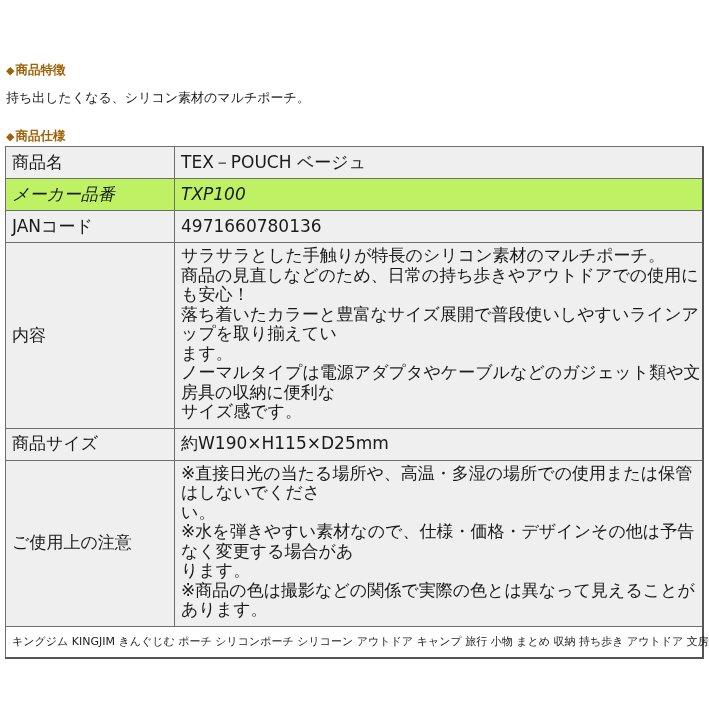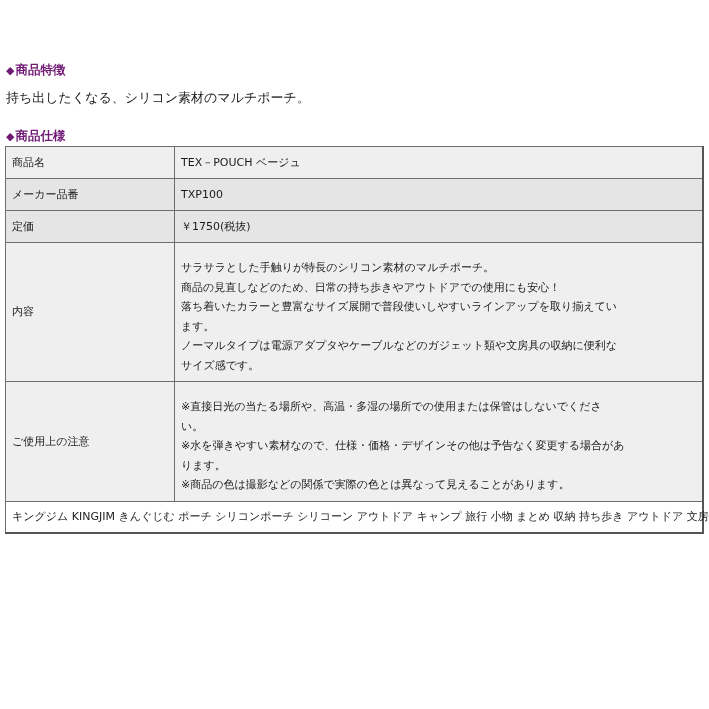--- a/index.html
+++ b/index.html
@@ -14,21 +14,21 @@
       overflow: hidden;
       font-family: "DejaVu Sans", "Liberation Sans", sans-serif;
       color: #1a1a1a;
       font-size: 13px;
     }
     .heading {
       position: absolute;
       left: 6px;
       font-size: 12.5px;
       font-weight: bold;
-      color: #701a75;
+      color: #a16207;
       letter-spacing: 0px;
       line-height: 16px;
       white-space: nowrap;
     }
     .heading .diamond {
       font-size: 11px;
       margin-right: 1px;
     }
     #h-features { top: 62px; }
     #h-specs { top: 128px; }
@@ -44,29 +44,29 @@
       position: absolute;
       left: 5px;
       top: 146px;
       width: 699px;
       border-collapse: collapse;
       table-layout: fixed;
     }
     table.spec td {
       border: 1px solid #6e6e6e;
       padding: 0 0 0 6px;
-      font-size: 11px;
+      font-size: 17px;
       line-height: 19.5px;
       vertical-align: middle;
     }
     table.spec td.label { width: 162px; }
     table.spec tr.gray td { background: #efefef; }
-    table.spec tr.white td { background: #e5e5e5; }
+    table.spec tr.white td { background: #bef264; font-style: italic; }
     table.spec tr.single td { height: 31px; }
-    table.spec tr.multi td.value { padding-top: 15px; padding-bottom: 6px; }
+    table.spec tr.multi td.value { padding-top: 3px; padding-bottom: 6px; }
     table.spec tr.kw td {
       height: 30px;
       font-size: 11px;
       padding-left: 6px;
       white-space: nowrap;
       background: #ffffff;
     }
     .line { display: block; }
     table.spec { border-right: 2px solid #555; border-bottom: 2px solid #555;}
   </style>
@@ -85,34 +85,38 @@
 <table class="spec">
   <tbody>
     <tr class="gray single">
       <td class="label">商品名</td>
       <td class="value">TEX－POUCH ベージュ</td>
     </tr>
     <tr class="white single">
       <td class="label">メーカー品番</td>
       <td class="value">TXP100</td>
     </tr>
-    <tr class="white single">
-      <td class="label">定価</td>
-      <td class="value">￥1750(税抜)</td>
+    <tr class="gray single">
+      <td class="label">JANコード</td>
+      <td class="value">4971660780136</td>
     </tr>
     <tr class="gray multi">
       <td class="label">内容</td>
       <td class="value">
         <span class="line">サラサラとした手触りが特長のシリコン素材のマルチポーチ。</span>
         <span class="line">商品の見直しなどのため、日常の持ち歩きやアウトドアでの使用にも安心！</span>
         <span class="line">落ち着いたカラーと豊富なサイズ展開で普段使いしやすいラインアップを取り揃えてい</span>
         <span class="line">ます。</span>
         <span class="line">ノーマルタイプは電源アダプタやケーブルなどのガジェット類や文房具の収納に便利な</span>
         <span class="line">サイズ感です。</span>
       </td>
+    </tr>
+    <tr class="gray single">
+      <td class="label">商品サイズ</td>
+      <td class="value">約W190×H115×D25mm</td>
     </tr>
     <tr class="gray multi">
       <td class="label">ご使用上の注意</td>
       <td class="value">
         <span class="line">※直接日光の当たる場所や、高温・多湿の場所での使用または保管はしないでくださ</span>
         <span class="line">い。</span>
         <span class="line">※水を弾きやすい素材なので、仕様・価格・デザインその他は予告なく変更する場合があ</span>
         <span class="line">ります。</span>
         <span class="line">※商品の色は撮影などの関係で実際の色とは異なって見えることがあります。</span>
       </td>

